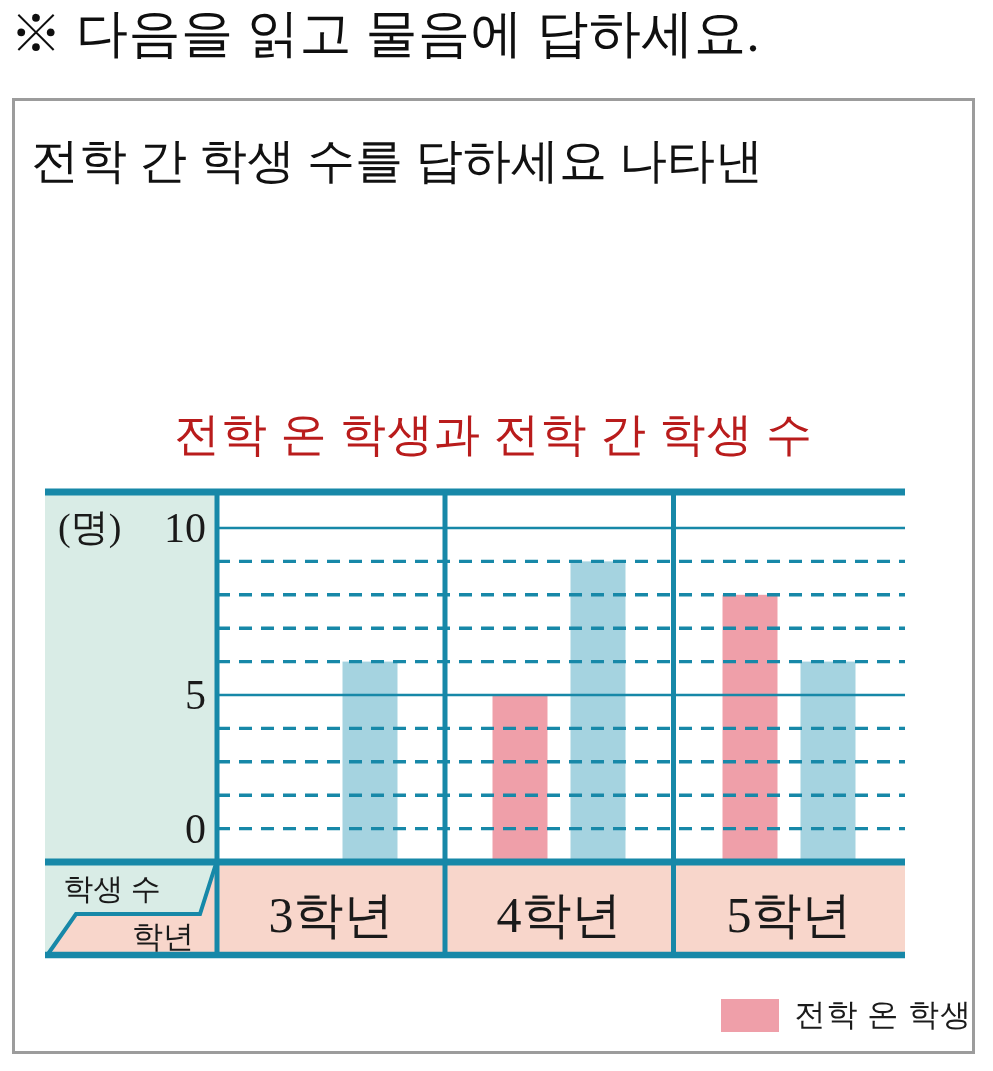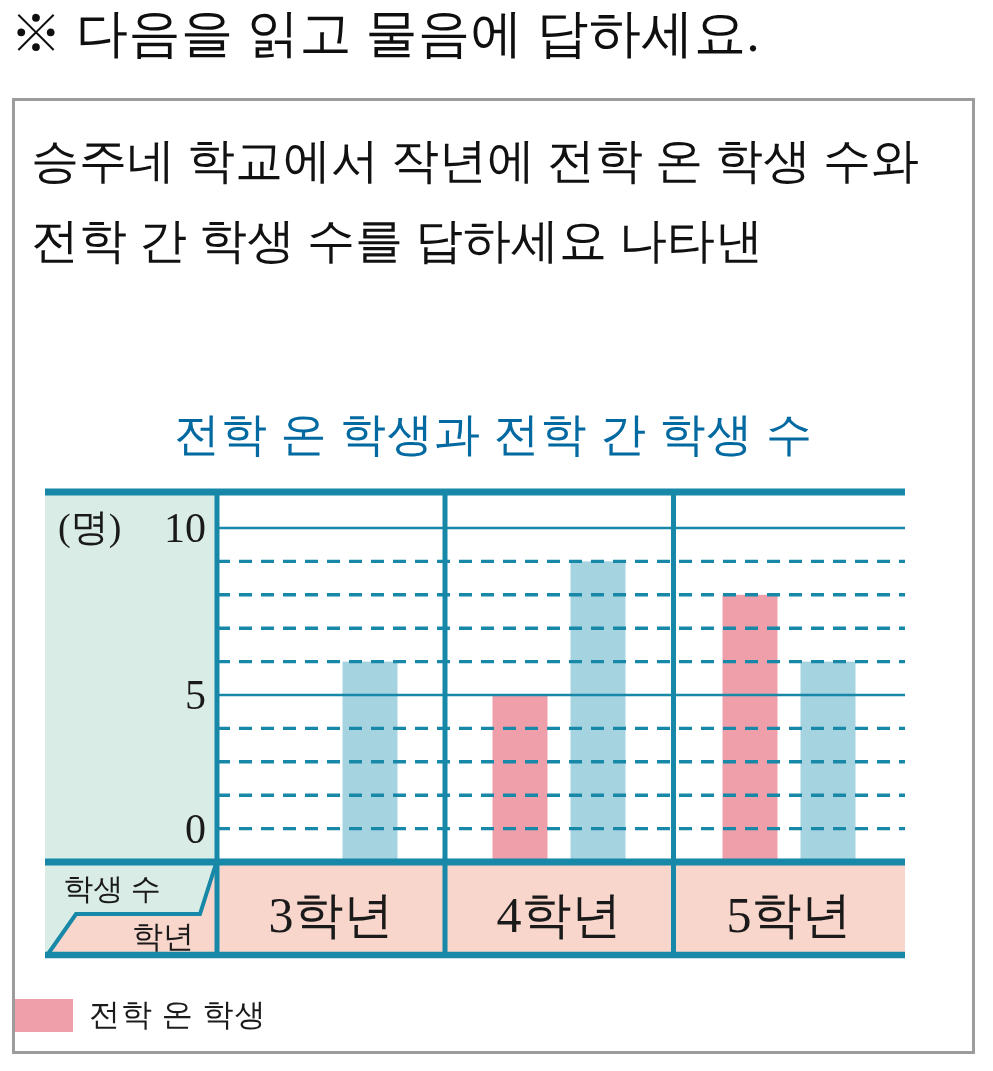--- a/index.html
+++ b/index.html
@@ -15,41 +15,40 @@
   .box{
     position:absolute;left:12px;top:98px;width:963px;height:956px;
     border:3px solid #9c9c9c;background:#ffffff;box-sizing:border-box;
   }
   .desc{
     position:absolute;left:16px;top:20px;font-size:48px;line-height:80px;
     color:#111111;white-space:nowrap;
   }
   .chart-title{
     position:absolute;left:0;right:0;top:306px;text-align:center;
-    font-size:46px;line-height:1.2;color:#0369a1;letter-spacing:1px;
+    font-size:46px;line-height:1.2;color:#b91c1c;letter-spacing:1px;
   }
   #chart-svg{
     position:absolute;left:0;top:0;width:993px;height:1071px;
   }
   .legend{
     position:absolute;left:0;right:0;top:893px;
-    display:flex;justify-content:space-between;align-items:center;gap:40px;
+    display:flex;justify-content:flex-end;align-items:center;gap:40px;
   }
   .legend-item{display:flex;align-items:center;gap:16px;}
   .legend-swatch{width:58px;height:33px;display:inline-block;}
   .legend-label{font-size:31px;color:#1b1b1b;letter-spacing:1px;white-space:nowrap;}
 </style>
 </head>
 <body>
 
 <div class="heading">※ 다음을 읽고 물음에 답하세요.</div>
 
 <div class="box">
   <div class="desc">
-    <div>승주네 학교에서 작년에 전학 온 학생 수와</div>
     <div>전학 간 학생 수를 답하세요 나타낸</div>
   </div>
 
   <div class="chart-title">전학 온 학생과 전학 간 학생 수</div>
 
   <div class="legend">
     <div class="legend-item">
       <span class="legend-swatch" id="swatch-0" style="background: rgb(239, 159, 169);"></span>
       <span class="legend-label">전학 온 학생</span>
     </div>

